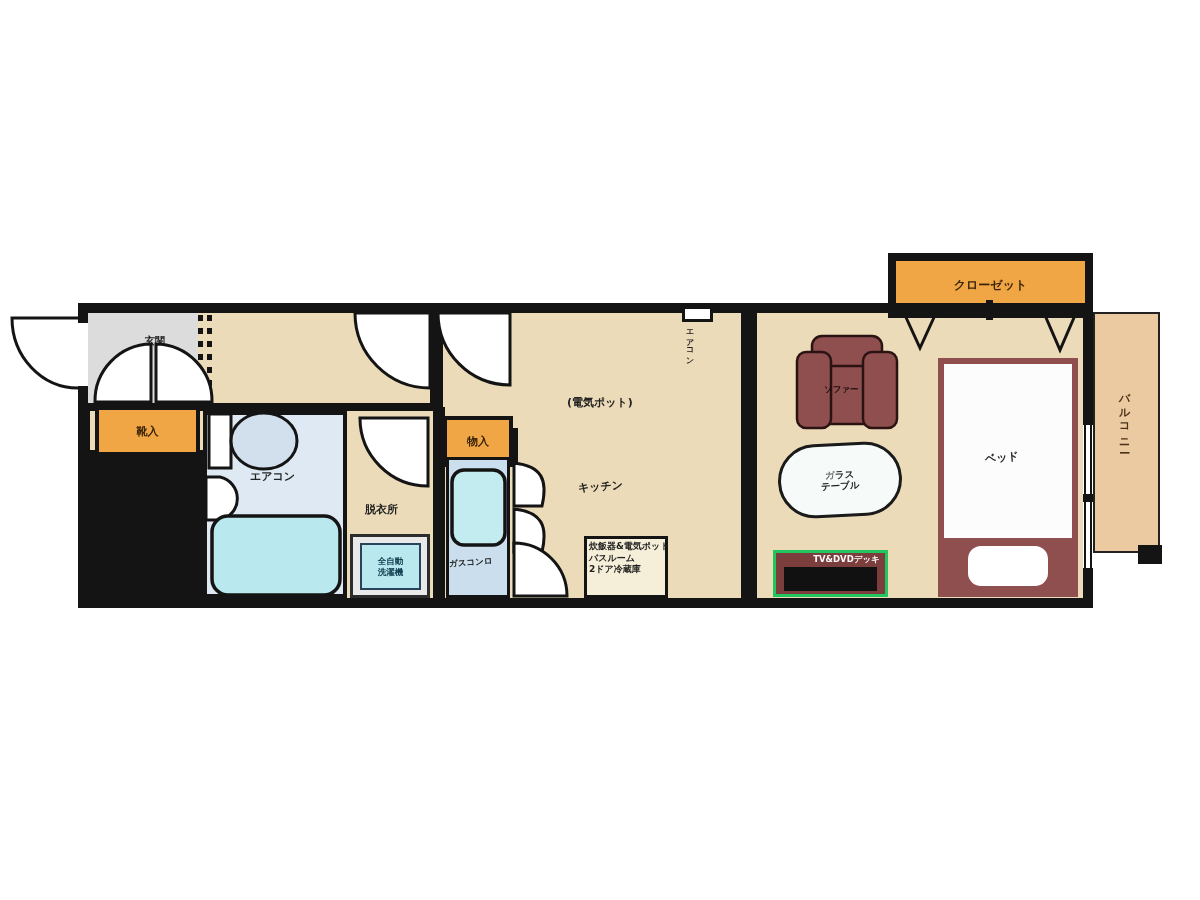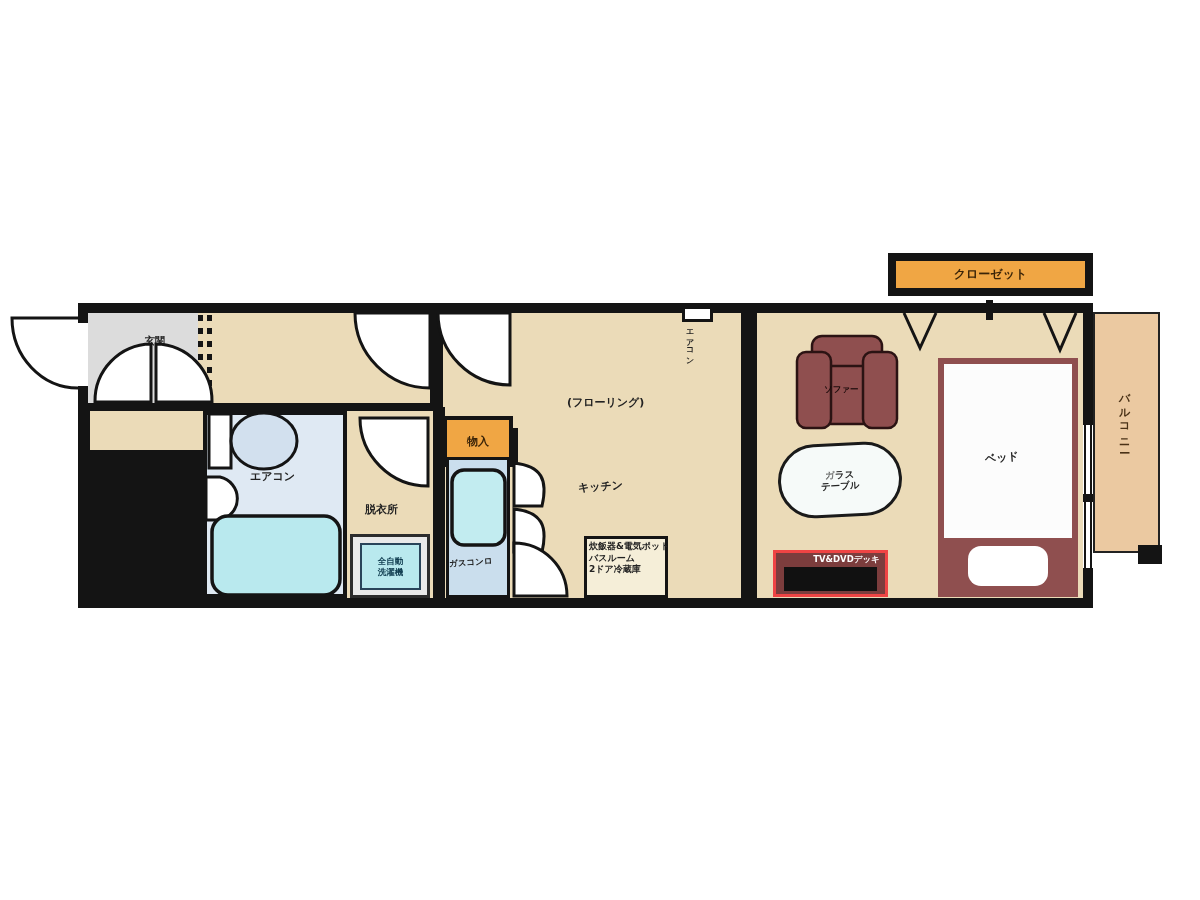--- a/index.html
+++ b/index.html
@@ -31,21 +31,21 @@
   .vline{position:absolute;background:var(--wall);}
   .tilt{transform:rotate(-4deg);}
 </style>
 </head>
 <body>
 
 <div class="stage">
 
   <div class="floor" style="left:88px;top:313px;width:995px;height:285px;"></div>
 
-  <div class="orange-box" style="left:888px;top:253px;width:205px;height:43px;border-width:8px;font-size:12px;">
+  <div class="orange-box" style="left:888px;top:253px;width:205px;height:65px;border-width:8px;font-size:12px;">
     <span>クローゼット</span>
   </div>
 
   <div class="abs" style="left:1093px;top:312px;width:67px;height:241px;background:var(--balcony-tan);
               border:2.5px solid #222;box-sizing:border-box;"></div>
   <div class="room-label vtext" style="left:1117px;top:385px;font-size:11px;letter-spacing:3px;color:#4a3217;">バルコニー</div>
   <div class="wall" style="left:1138px;top:545px;width:24px;height:19px;"></div>
 
   <div class="wall" style="left:78px;top:303px;width:1015px;height:10px;"></div>
   <div class="wall" style="left:78px;top:598px;width:1015px;height:10px;"></div>
@@ -63,20 +63,23 @@
   <div class="wall" style="left:430px;top:303px;width:13px;height:104px;"></div>
   <div class="wall" style="left:433px;top:407px;width:12px;height:191px;"></div>
   <div class="wall" style="left:510px;top:428px;width:8px;height:36px;"></div>
   <div class="wall" style="left:80px;top:450px;width:123px;height:158px;"></div>
 
   <div class="abs" style="left:88px;top:313px;width:110px;height:90px;background:var(--entrance-grey);"></div>
   <div class="dots" style="left:198px;top:315px;height:88px;"></div>
   <div class="dots" style="left:207px;top:315px;height:88px;"></div>
   <div class="room-label" style="left:145px;top:335px;font-size:10px;">玄関</div>
 
+  <div class="orange-box" style="left:95px;top:406px;width:105px;height:50px;">
+    <span>靴入</span>
+  </div>
   <div class="orange-box" style="left:443px;top:416px;width:70px;height:51px;">
     <span>物入</span>
   </div>
 
   <div class="abs" style="left:203px;top:411px;width:144px;height:187px;background:var(--bath-floor);
               border:4px solid var(--wall);box-sizing:border-box;"></div>
   <div class="room-label" style="left:250px;top:471px;font-size:11px;">エアコン</div>
 
   <div class="abs" style="left:446px;top:457px;width:64px;height:141px;background:var(--stove-floor);
               border:3px solid var(--wall);box-sizing:border-box;"></div>
@@ -85,21 +88,21 @@
   <div class="abs" style="left:350px;top:534px;width:80px;height:64px;background:#e9e9e9;
               border:3px solid #2c2c2c;box-sizing:border-box;"></div>
   <div class="abs" style="left:360px;top:543px;width:61px;height:47px;background:var(--aqua);
               border:2px solid #29445a;box-sizing:border-box;display:flex;flex-direction:column;
               align-items:center;justify-content:center;font-size:8.5px;font-weight:700;color:#0e3b4e;line-height:1.2;">
     <span>全自動</span>
     <span>洗濯機</span>
   </div>
   <div class="room-label" style="left:365px;top:504px;font-size:11px;">脱衣所</div>
 
-  <div class="room-label" style="left:567px;top:397px;font-size:11px;">(フローリング)</div>
+  <div class="room-label" style="left:567px;top:397px;font-size:11px;">(電気ポット)</div>
   <div class="room-label tilt" style="left:578px;top:481px;font-size:11px;">キッチン</div>
 
   <div class="abs" style="left:682px;top:306px;width:31px;height:16px;background:#ffffff;
               border:3px solid var(--wall);box-sizing:border-box;"></div>
   <div class="room-label vtext" style="left:685px;top:324px;font-size:8px;letter-spacing:0;">エアコン</div>
 
   <div class="abs" style="left:584px;top:536px;width:84px;height:62px;background:#f5eed8;
               border:3.5px solid var(--wall);box-sizing:border-box;"></div>
   <div class="room-label" style="left:589px;top:541px;font-size:9px;text-align:left;line-height:1.3;">
     <div>炊飯器&amp;電気ポット</div>
@@ -111,21 +114,21 @@
 
   <div class="abs" style="left:778px;top:443px;width:124px;height:74px;background:#f6faf9;
               border:3px solid #1a1a1a;border-radius:40px;box-sizing:border-box;
               display:flex;flex-direction:column;align-items:center;justify-content:center;
               font-size:9.5px;font-weight:700;line-height:1.2;transform:rotate(-3deg);">
     <span>ガラス</span>
     <span>テーブル</span>
   </div>
 
   <div class="abs" style="left:773px;top:550px;width:115px;height:47px;background:var(--maroon-dark);
-              border:3px solid #ef4444;box-sizing:border-box;padding-left:32px;">
+              border:3px solid #22c55e;box-sizing:border-box;padding-left:32px;">
     <div style="color:#ffffff;font-size:8.5px;font-weight:700;text-align:center;margin-top:1px;">TV&amp;DVDデッキ</div>
     <div style="position:absolute;left:8px;top:14px;width:93px;height:24px;background:#111111;"></div>
   </div>
 
   <div class="abs" style="left:938px;top:358px;width:140px;height:239px;background:#fcfcfc;
               border:6px solid var(--maroon);box-sizing:border-box;"></div>
   <div class="abs" style="left:944px;top:538px;width:128px;height:53px;background:var(--maroon);"></div>
   <div class="abs" style="left:968px;top:546px;width:80px;height:40px;background:#ffffff;border-radius:13px;"></div>
   <div class="room-label tilt" style="left:985px;top:452px;font-size:11px;">ベッド</div>
 

